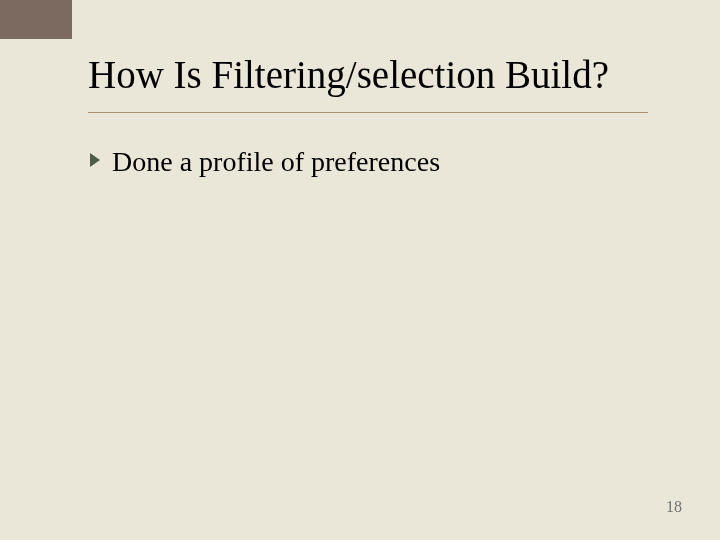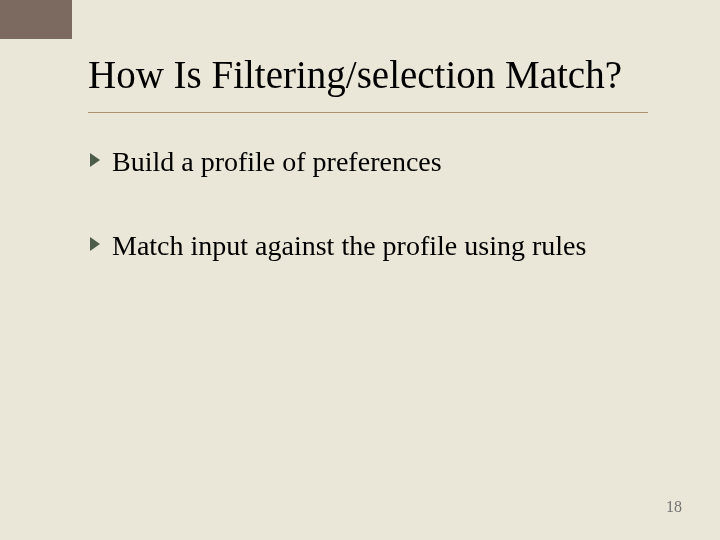--- a/index.html
+++ b/index.html
@@ -74,36 +74,28 @@
     font-size: 16px;
     color: #737373;
   }
 </style>
 </head>
 <body>
 
 <div class="slide">
   <div class="corner-tab"></div>
 
-  <div class="title">How Is Filtering/selection Match?</div>
+  <div class="title">How Is Filtering/selection Build?</div>
   <div class="title-rule"></div>
 
   <div class="bullets">
     <div class="bullet-row">
       <span class="bullet-glyph">
         <svg width="18" height="18" viewBox="0 0 18 18">
             <path d="M2 2 L12 9 L2 16 Z" fill="#4e5d49"></path>
           </svg>
       </span>
-      <span class="bullet-text">Build a profile of preferences</span>
-    </div>
-    <div class="bullet-row">
-      <span class="bullet-glyph">
-        <svg width="18" height="18" viewBox="0 0 18 18">
-            <path d="M2 2 L12 9 L2 16 Z" fill="#4e5d49"></path>
-          </svg>
-      </span>
-      <span class="bullet-text">Match input against the profile using rules</span>
+      <span class="bullet-text">Done a profile of preferences</span>
     </div>
   </div>
 
   <div class="page-number">18</div>
 </div>
 
 </body></html>

